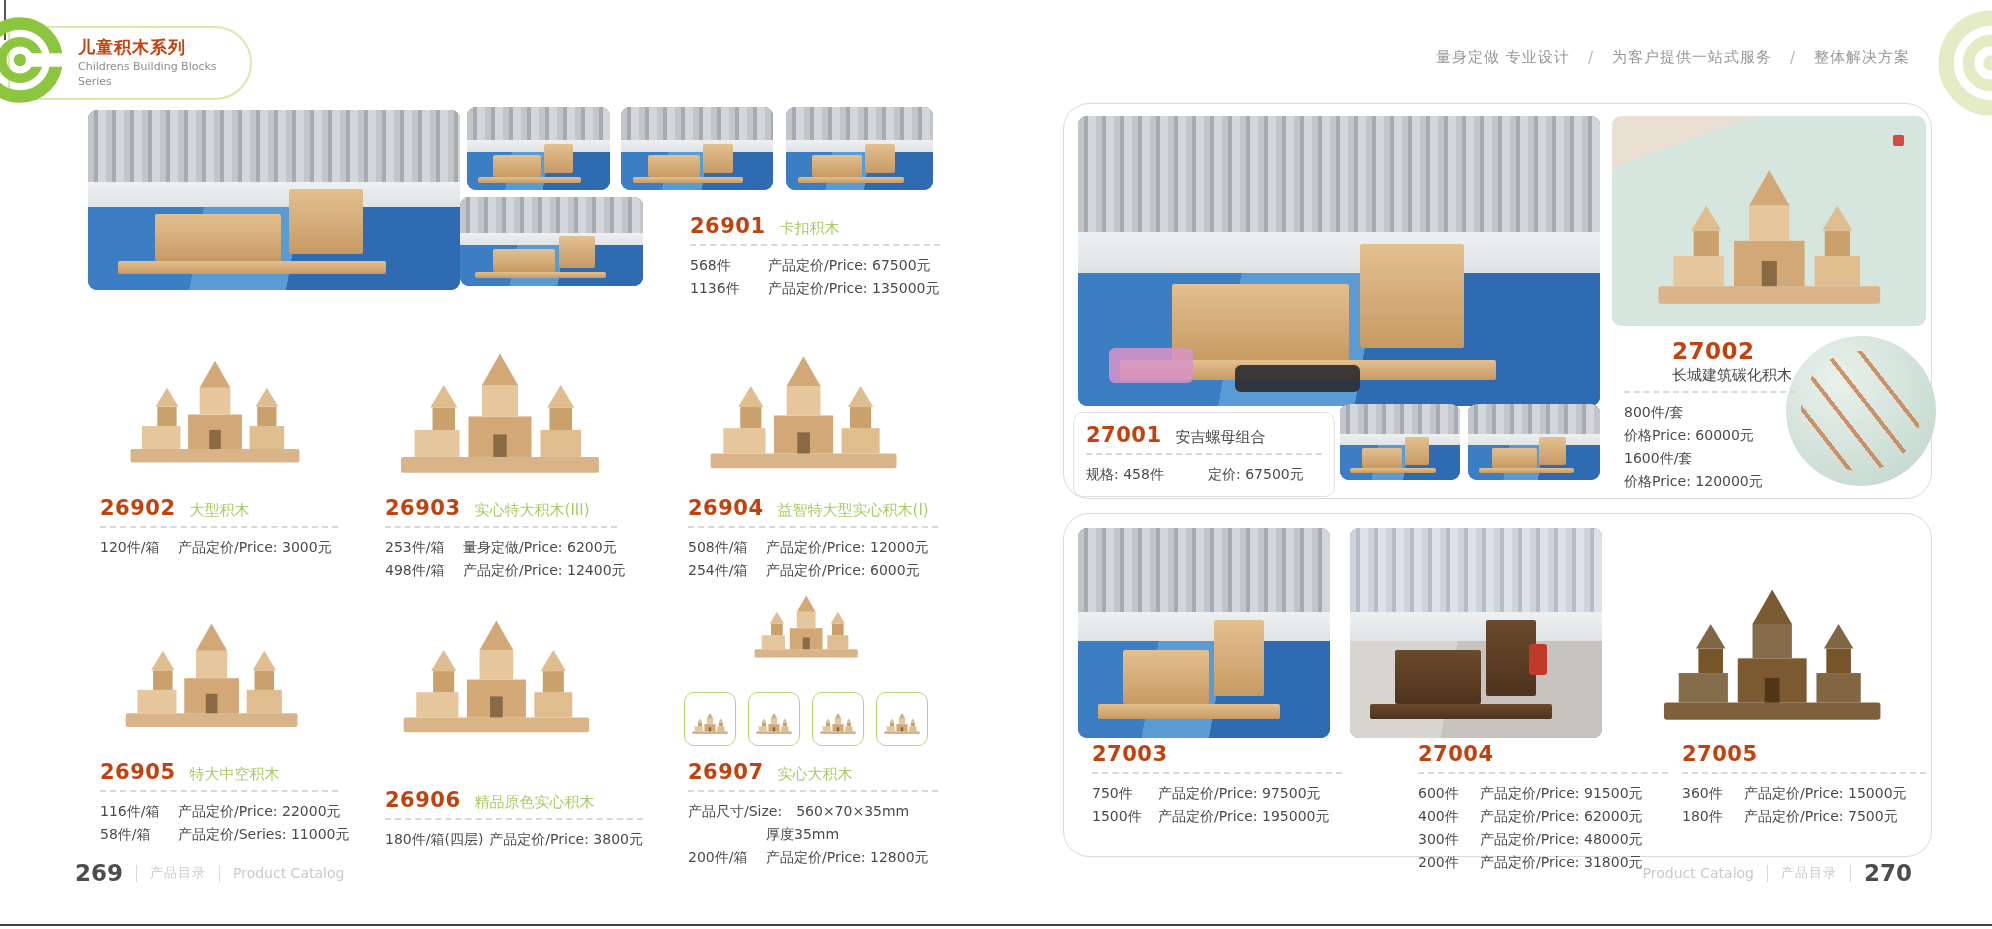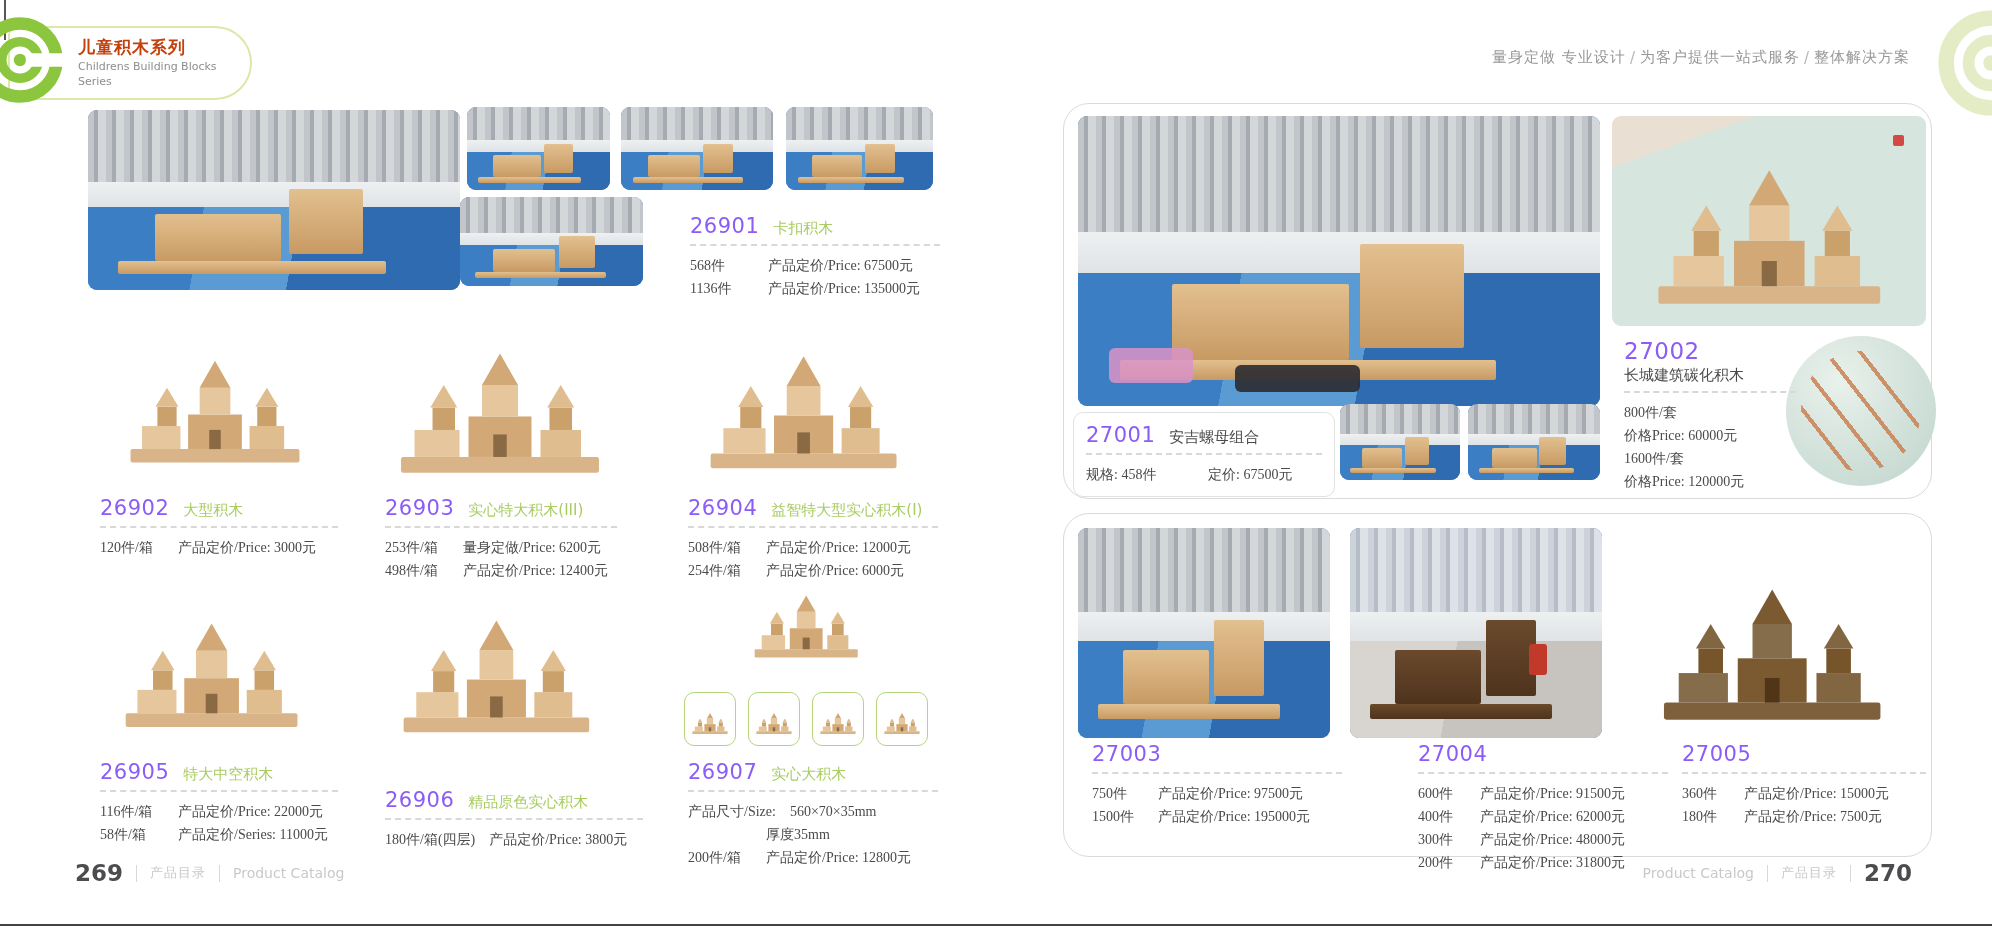--- a/index.html
+++ b/index.html
@@ -13,35 +13,35 @@
   .title-box{
     position:absolute;left:8px;top:26px;width:240px;height:70px;
     border:2px solid #dce8a8;border-radius:10px 42px 42px 10px;background:#fff;
   }
   .logo-svg{position:absolute;left:-28px;top:12px;width:96px;height:96px;}
   .corner-logo{position:absolute;left:1932px;top:4px;width:118px;height:118px;}
   .title-zh{position:absolute;left:78px;top:36px;font-size:17px;font-weight:700;color:#c2410c;letter-spacing:1px;}
   .title-en{position:absolute;left:78px;top:60px;font-size:11px;color:#8d8d90;line-height:1.35;width:170px;}
   .tagline{
     position:absolute;right:82px;top:48px;font-size:15px;color:#98989a;letter-spacing:1px;
-    display:flex;gap:4px;align-items:center;
+    display:flex;gap:18px;align-items:center;
   }
   .tagline .sep{color:#b5b5b7;}
 
   
   .pinfo{position:absolute;}
   .phead{display:flex;align-items:baseline;}
-  .code{color:#8b5cf6;font-weight:400;font-size:21px;letter-spacing:.5px;white-space:nowrap;}
+  .code{color:#c2410c;font-weight:700;font-size:21px;letter-spacing:.5px;white-space:nowrap;}
   .pname{color:#A9CC62;font-size:15px;margin-left:14px;white-space:nowrap;}
   .pname.dark{color:#4a4a4b;}
   .dash{border-top:2px dashed #d8d8d8;margin:6px 0 8px;height:0;}
-  .row{display:flex;font-size:14px;line-height:1.65;color:#4a4a4b;font-family:Liberation Serif, serif;}
+  .row{display:flex;font-size:14px;line-height:1.65;color:#4a4a4b;}
   .row .q{min-width:64px;margin-right:14px;white-space:nowrap;}
   .row .p{white-space:nowrap;}
-  .stack .phead{flex-direction:column;}
+  .stack .phead{flex-direction:column;margin-left:48px;}
   .stack .code{font-size:23px;}
   .stack .pname{margin-left:0;color:#4a4a4b;font-size:15px;margin-top:2px;}
   .boxed{border:1px solid #e1e1e1;border-radius:10px;padding:10px 12px;background:#fff;}
 
   
   .card{position:absolute;border:1px solid #dadada;border-radius:26px;background:#fff;}
 
   
   .ph{position:absolute;border-radius:9px;overflow:hidden;background:#fff;}
   .scene{background:#3a78bd;}

